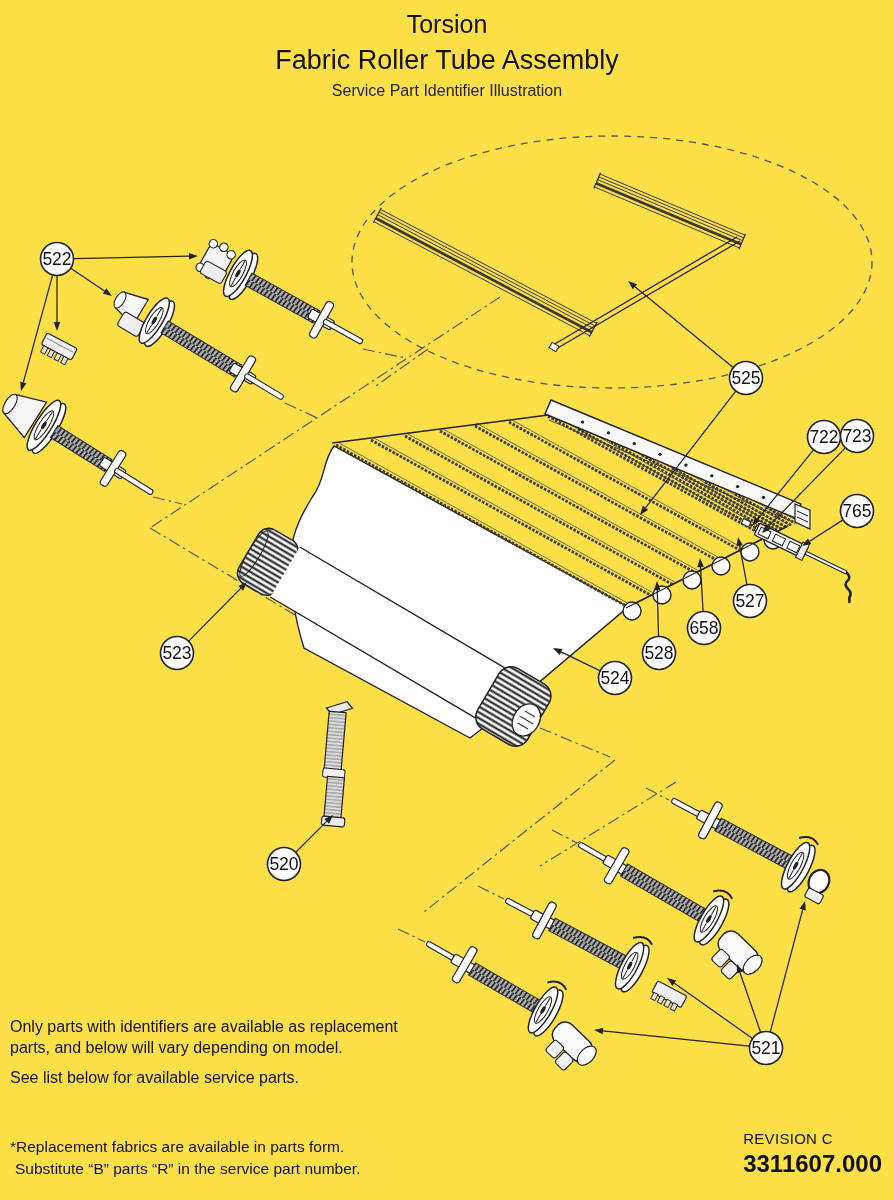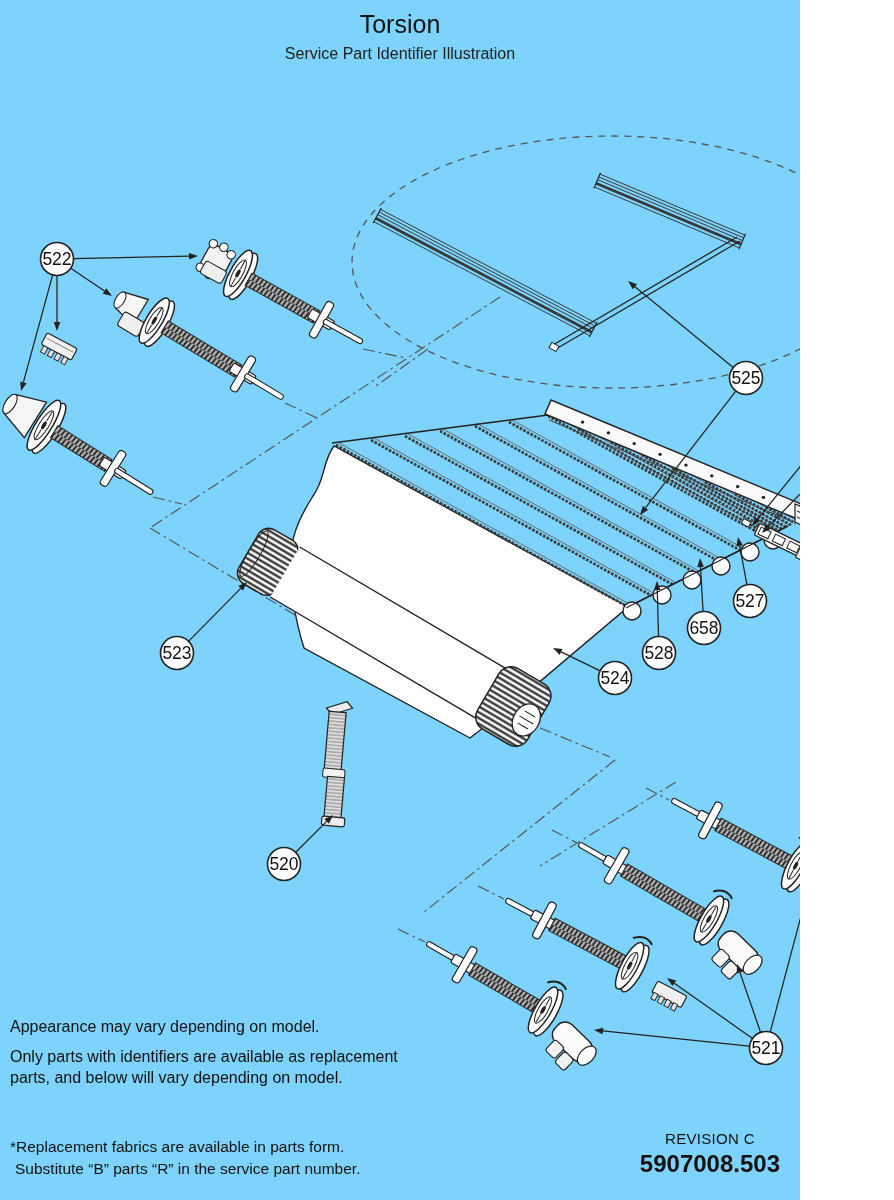--- a/index.html
+++ b/index.html
@@ -1,37 +1,38 @@
 <!DOCTYPE html>
 <html><head>
 <meta charset="utf-8">
 <style>
   html,body{margin:0;padding:0;background:#fff;}
-  .page{position:relative;width:800px;height:1200px;background:#7dd3fc;overflow:hidden;
+  .page{position:relative;width:894px;height:1200px;background:#fde047;overflow:hidden;
         font-family:"Liberation Sans",sans-serif;color:#111;}
   .title-block{position:absolute;top:10px;left:0;width:100%;text-align:center;z-index:3;}
   .t1{font-size:25px;margin:0 0 6px 0;}
   .t2{font-size:27px;margin:0 0 6px 0;}
   .t3{font-size:16px;margin:0;color:#222;}
   #diagram{position:absolute;left:0;top:0;width:894px;height:1200px;z-index:1;}
   .notes-block{position:absolute;left:10px;top:1016px;width:432px;z-index:3;font-size:16px;line-height:1.32;}
   .notes-block p{margin:0 0 9px 0;}
   .footnote-block{position:absolute;left:10px;top:1136px;width:440px;z-index:3;font-size:15.5px;line-height:1.42;}
   .footnote-block .fn2{padding-left:5px;}
-  .revision-block{position:absolute;right:20px;top:1130px;text-align:center;z-index:3;}
+  .revision-block{position:absolute;right:12px;top:1130px;text-align:left;z-index:3;}
   .rev-label{font-size:15px;letter-spacing:.3px;}
   .part-no{font-size:24px;font-weight:bold;margin-top:3px;}
 </style>
 </head>
 <body>
 
 <div class="page">
 
   <div class="title-block">
     <p class="t1">Torsion</p>
+    <p class="t2">Fabric Roller Tube Assembly</p>
     <p class="t3">Service Part Identifier Illustration</p>
   </div>
 
   <svg id="diagram" viewBox="0 0 894 1200">
     <defs>
       <pattern id="spring" patternUnits="userSpaceOnUse" width="4.2" height="14">
         <rect width="4.2" height="14" fill="#b0b0b0"></rect>
         <path d="M3.4,-1 L0.9,15" stroke="#1c1c1c" stroke-width="1.7" fill="none"></path>
       </pattern>
       <pattern id="flute" patternUnits="userSpaceOnUse" width="14" height="5">
@@ -377,27 +378,27 @@
         <line x1="752.1193220803566" y1="1038.185379248737" x2="674.3485941927524" y2="983.1959756918451" stroke="#222222" stroke-width="1.25" fill="none"></line>
         <polygon points="667,978 676.2537852797624,980.5014911545026 672.4434031057425,985.8904602291876" fill="#222222"></polygon>
         <line x1="749.0923331332631" y1="1046.2305930023183" x2="602.9511177529783" y2="1030.9367448811256" stroke="#222222" stroke-width="1.25" fill="none"></line>
         <polygon points="594,1030 603.2945908760578,1027.6546683717002 602.6076446298989,1034.218821390551" fill="#222222"></polygon>
         <circle cx="766" cy="1048" r="16.5" fill="#fff" stroke="#222222" stroke-width="1.6"></circle>
         <text x="766" y="1054" text-anchor="middle" font-size="17.5" font-family="Liberation Sans, sans-serif" fill="#111">521</text>
       </g>
     </svg>
 
   <div class="notes-block">
-    <p>Appearance may vary depending on model.</p>
     <p>Only parts with identifiers are available as replacement parts, and below will vary depending on model.</p>
+    <p>See list below for available service parts.</p>
   </div>
 
   <div class="footnote-block">
     <div class="fn1">*Replacement fabrics are available in parts form.</div>
     <div class="fn2">Substitute “B” parts “R” in the service part number.</div>
   </div>
 
   <div class="revision-block">
     <div class="rev-label">REVISION C</div>
-    <div class="part-no">5907008.503</div>
+    <div class="part-no">3311607.000</div>
   </div>
 
 </div>
 
 </body></html>

